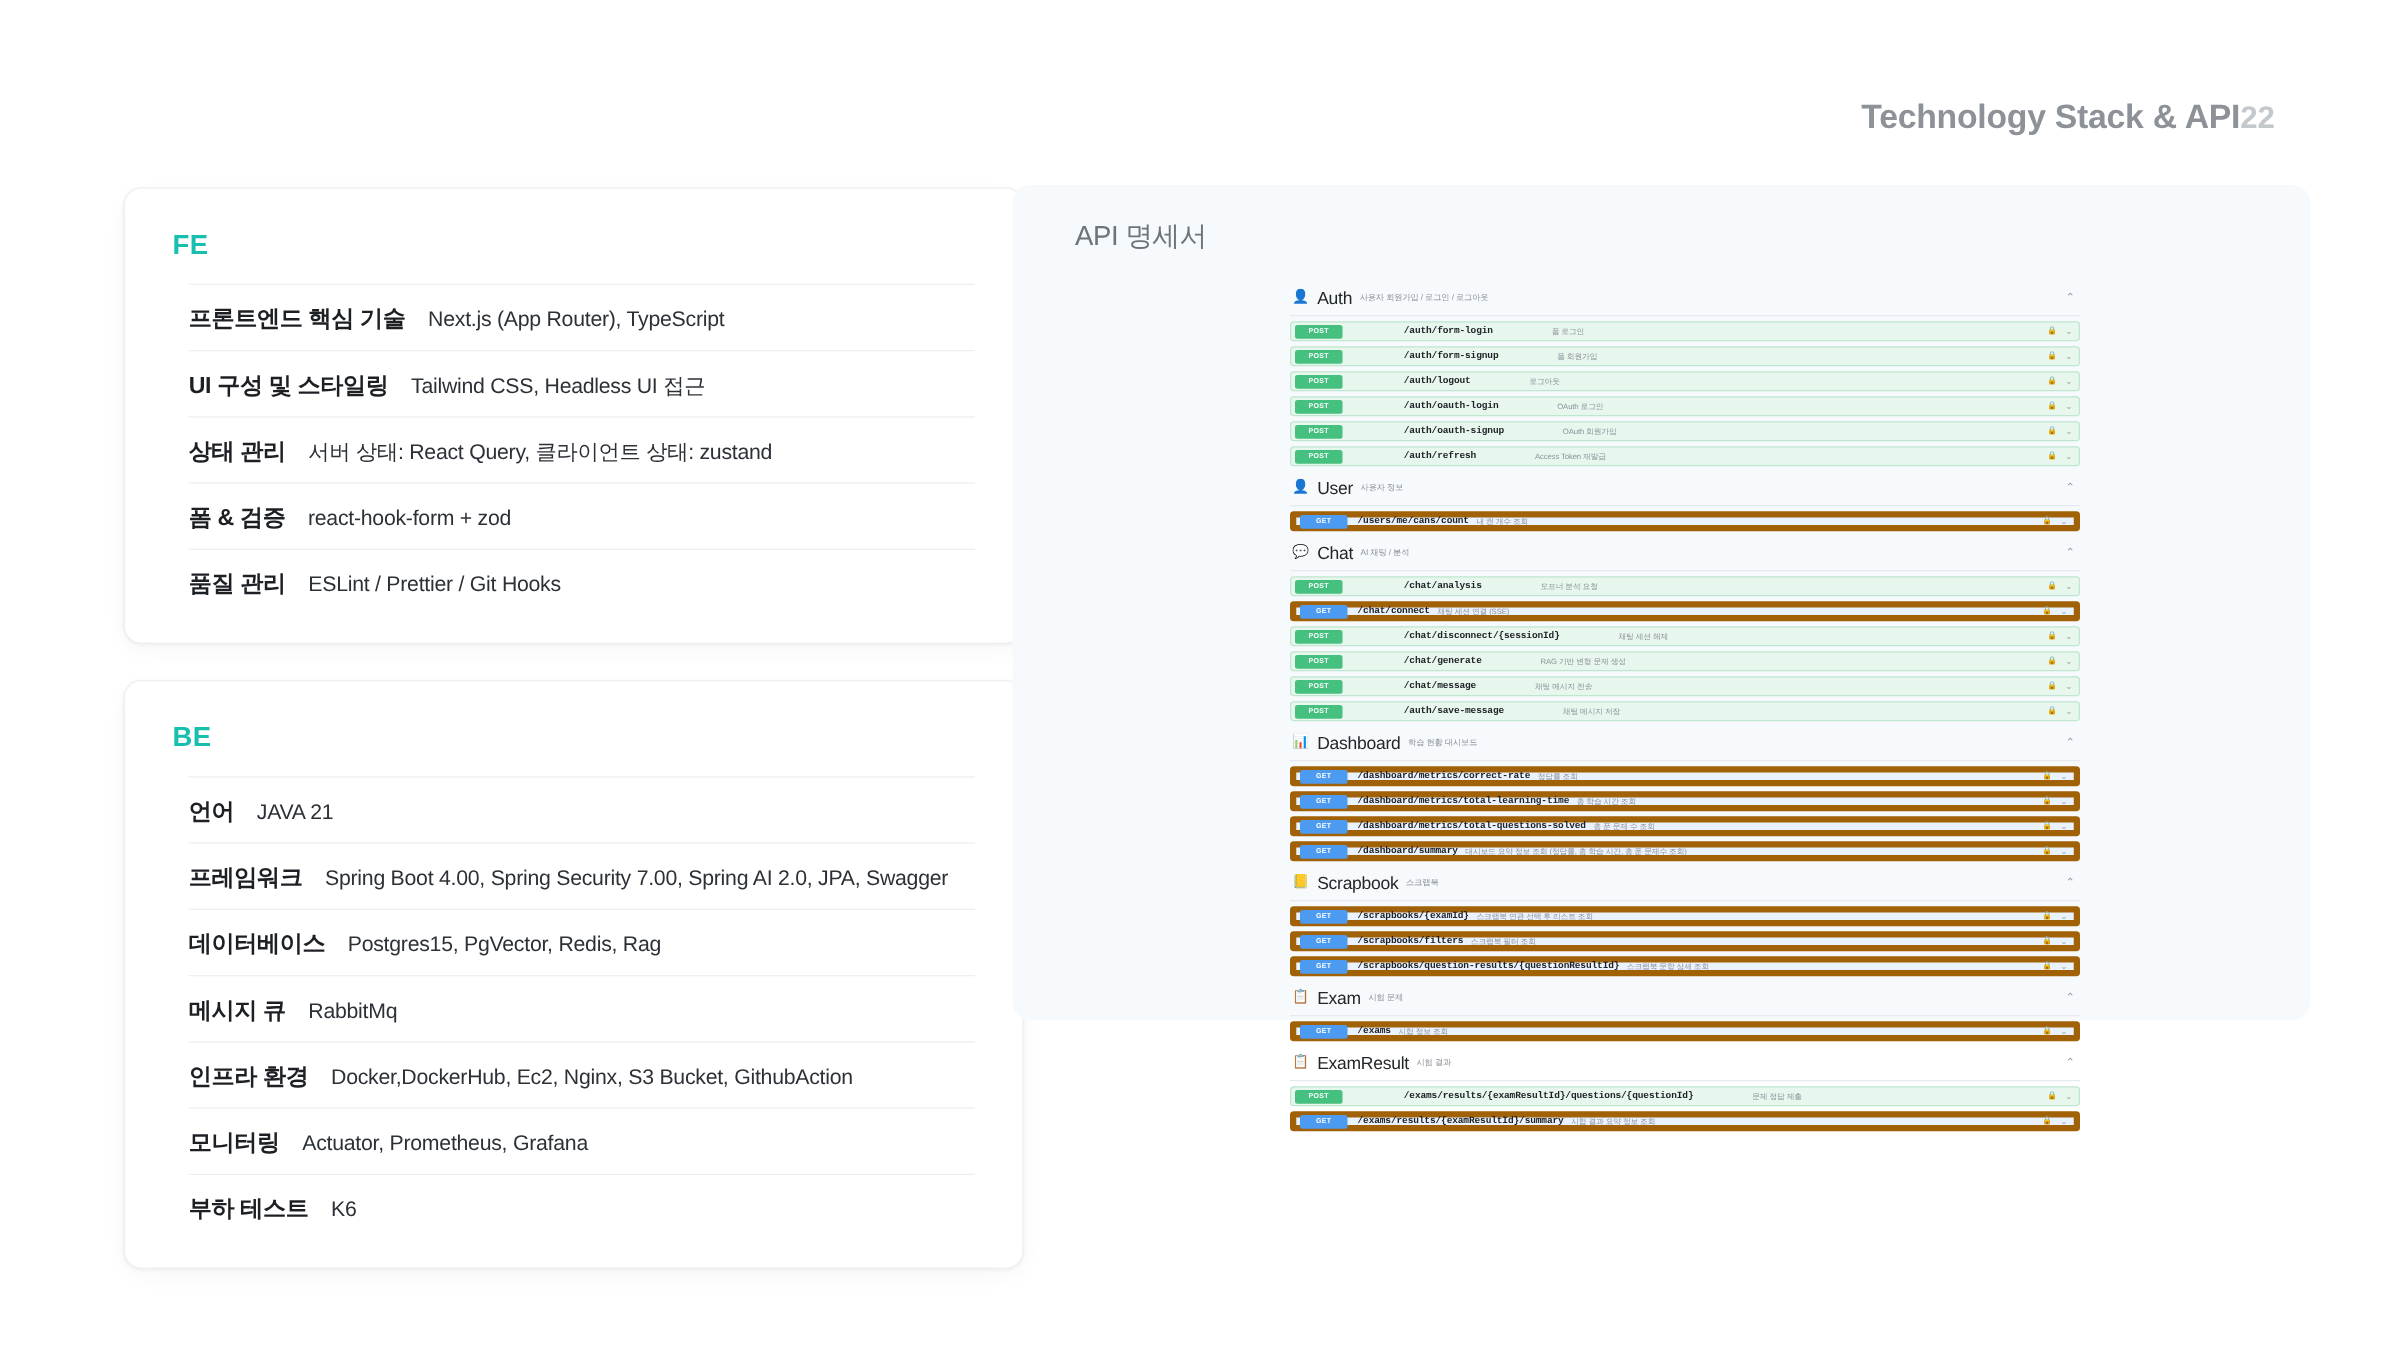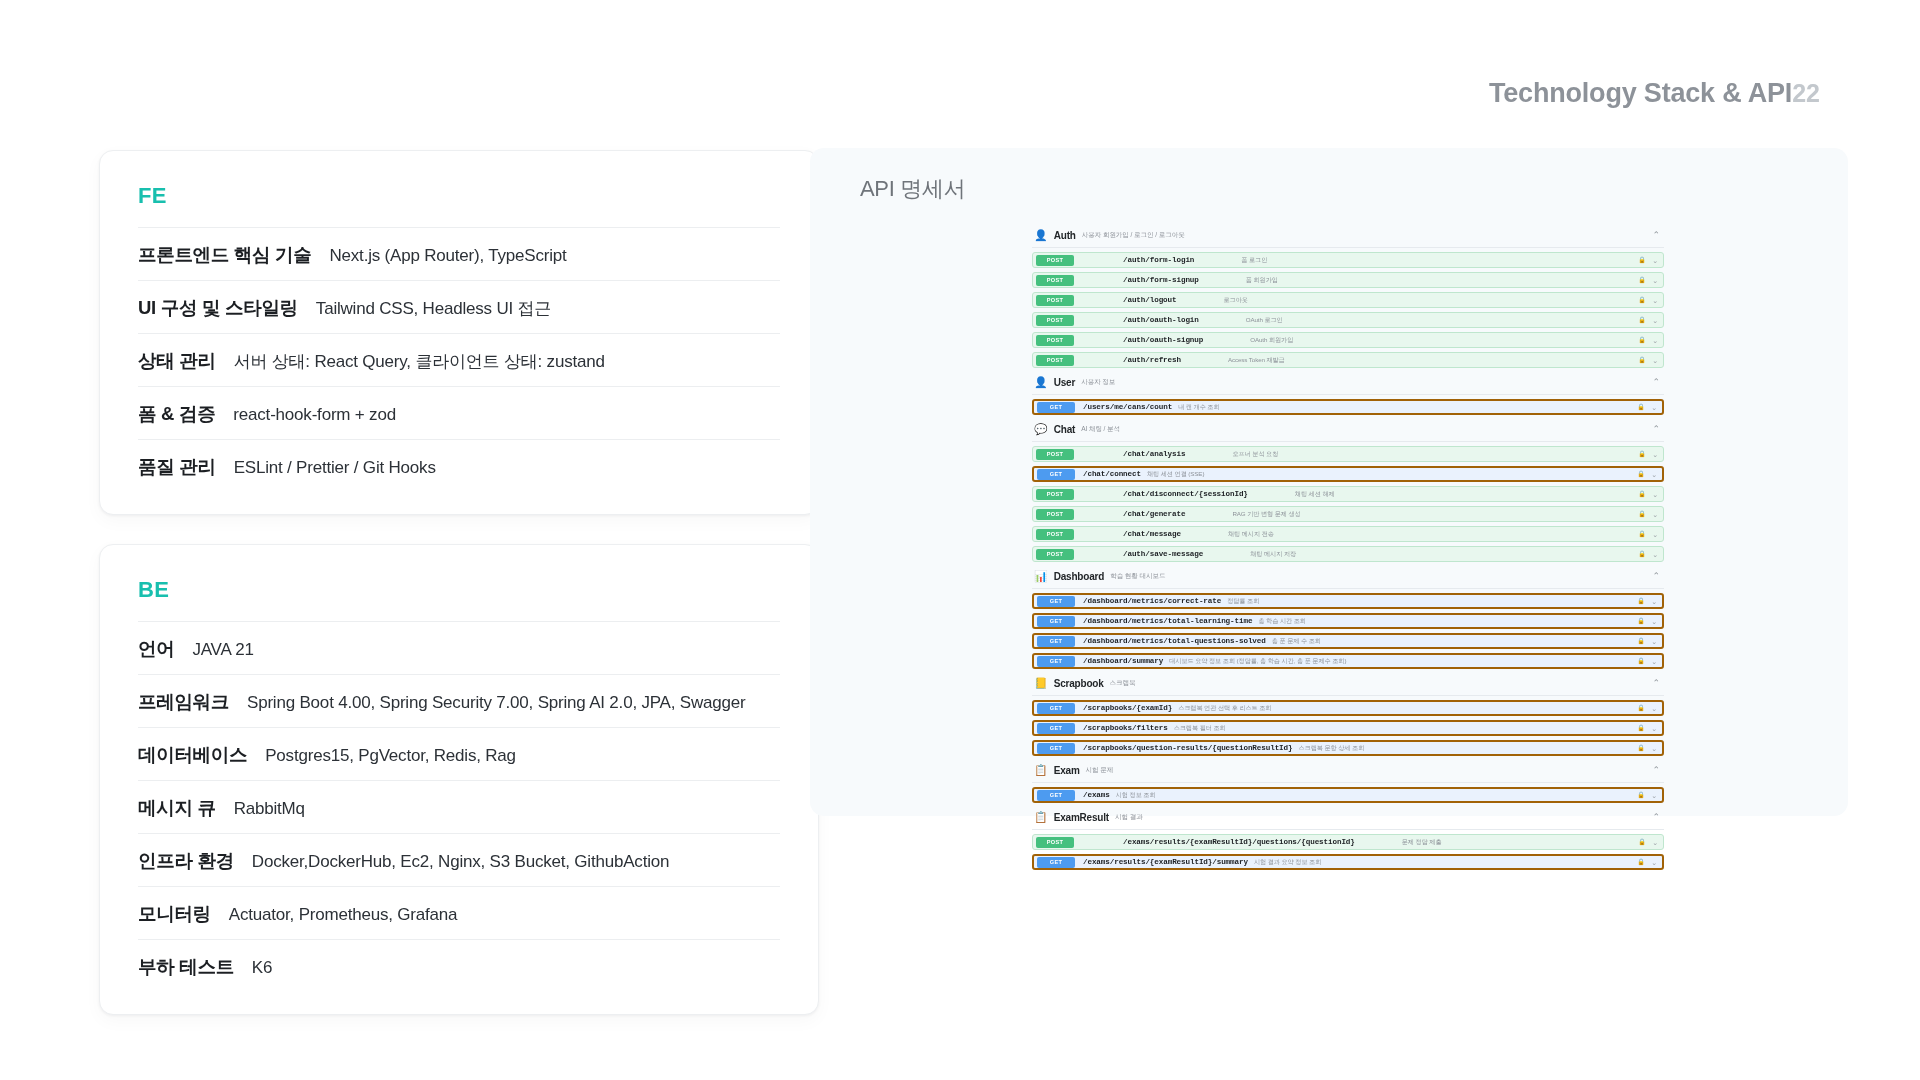--- a/index.html
+++ b/index.html
@@ -34,20 +34,21 @@
     padding: 32px 38px 22px 38px;
   }
   .card-tag {
     font-size: 22px; font-weight: bold; color: #18bfae;
     letter-spacing: 0.4px; margin-bottom: 18px;
   }
   .spec-row {
     display: flex; align-items: baseline;
     padding: 14px 0 13px 0;
     border-top: 1px solid #eceef0;
+    margin-left: 13px;
   }
   .spec-row:first-of-type { border-top: none; }
   .spec-label {
     font-size: 18.5px; font-weight: bold; color: #1c1f23;
     white-space: nowrap; letter-spacing: -0.3px;
   }
   .spec-value {
     font-size: 17px; color: #2c3137; margin-left: 18px;
     letter-spacing: -0.2px;
   }
@@ -69,37 +70,37 @@
   }
 
   .api-group-head {
     display: flex; align-items: center;
     padding: 6px 4px 6px 2px;
     border-bottom: 1px solid #e6eaee;
     margin-top: 3px;
   }
   .group-icon { font-size: 11px; margin-right: 6px; line-height: 1; }
   .group-name {
-    font-size: 10px; font-weight: bold; color: #222629; letter-spacing: -0.2px;
+    font-size: 14px; font-weight: normal; color: #222629; letter-spacing: -0.2px;
   }
   .group-desc {
     font-size: 6.6px; color: #8b9097; margin-left: 6px; letter-spacing: -0.1px;
   }
   .group-chevron {
     margin-left: auto; color: #8f959b; font-size: 9px; line-height: 1;
   }
 
   .endpoint {
     display: flex; align-items: center;
     height: 16px; margin-top: 4px;
     border-radius: 3px;
     padding-right: 5px;
   }
   .endpoint.post { background: #e8f7ee; border: 1px solid #bfe6ce; gap: 41px; }
-  .endpoint.get  { background: #eaf2fd; border: 2px solid #a16207; }
+  .endpoint.get  { background: #eaf2fd; border: 5px solid #a16207; }
 
   .method {
     width: 38px; height: 11px; flex: 0 0 38px;
     margin-left: 3px; margin-right: 8px;
     border-radius: 2px;
     display: flex; align-items: center; justify-content: center;
     font-family: "Liberation Sans", sans-serif;
     font-size: 5.6px; font-weight: bold; color: #ffffff; letter-spacing: 0.3px;
   }
   .endpoint.post .method { background: #45c07e; }

